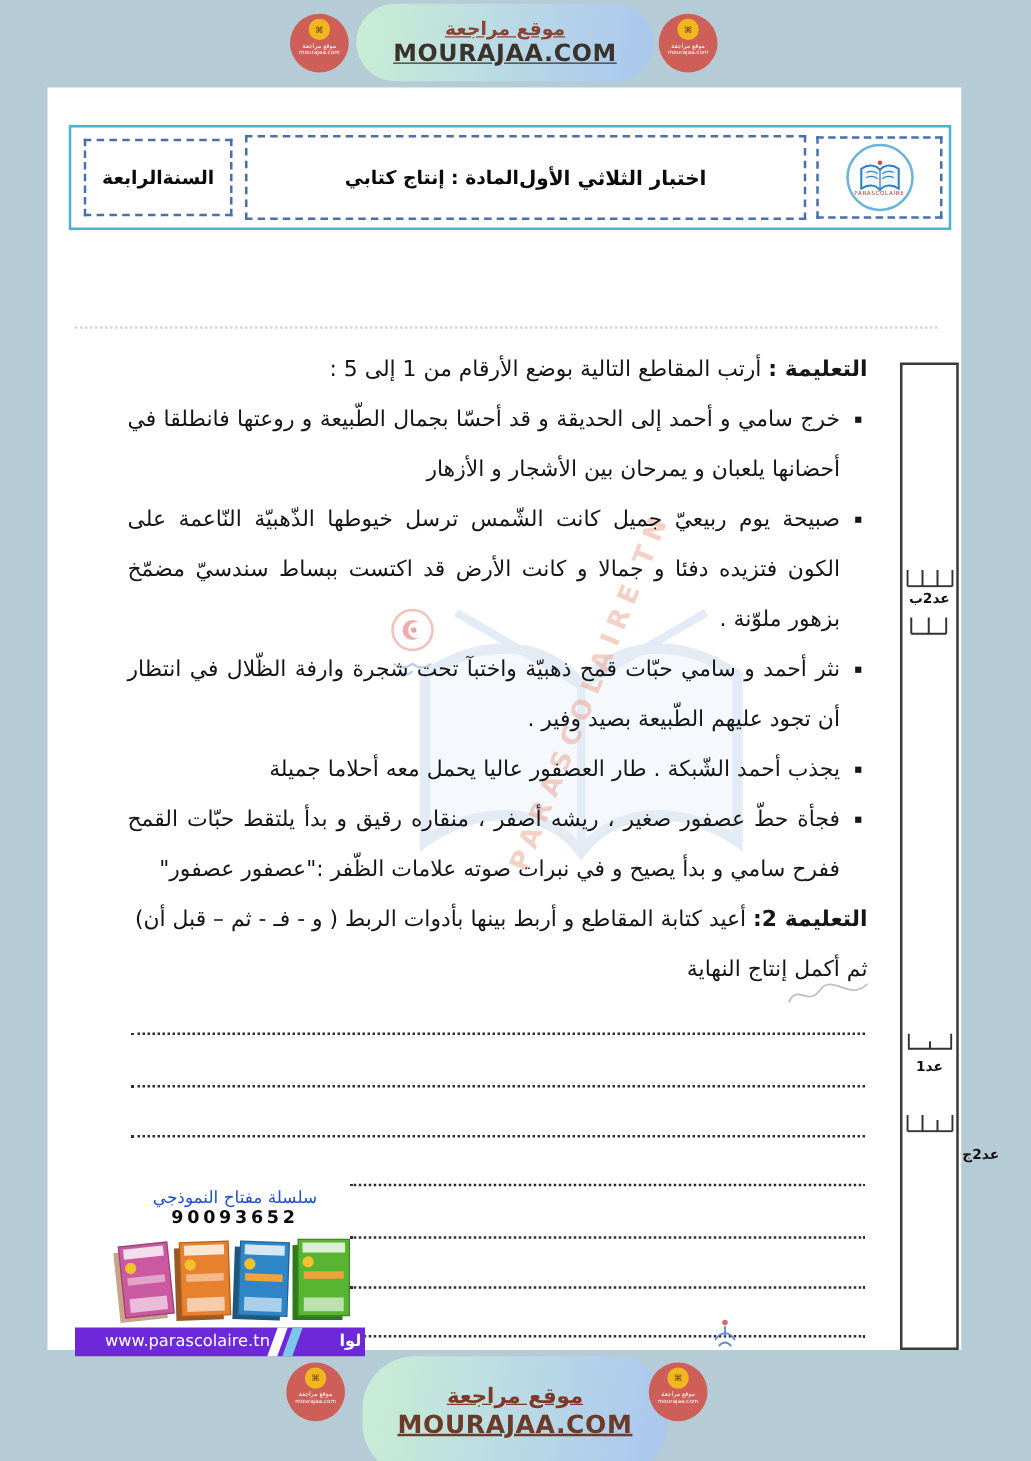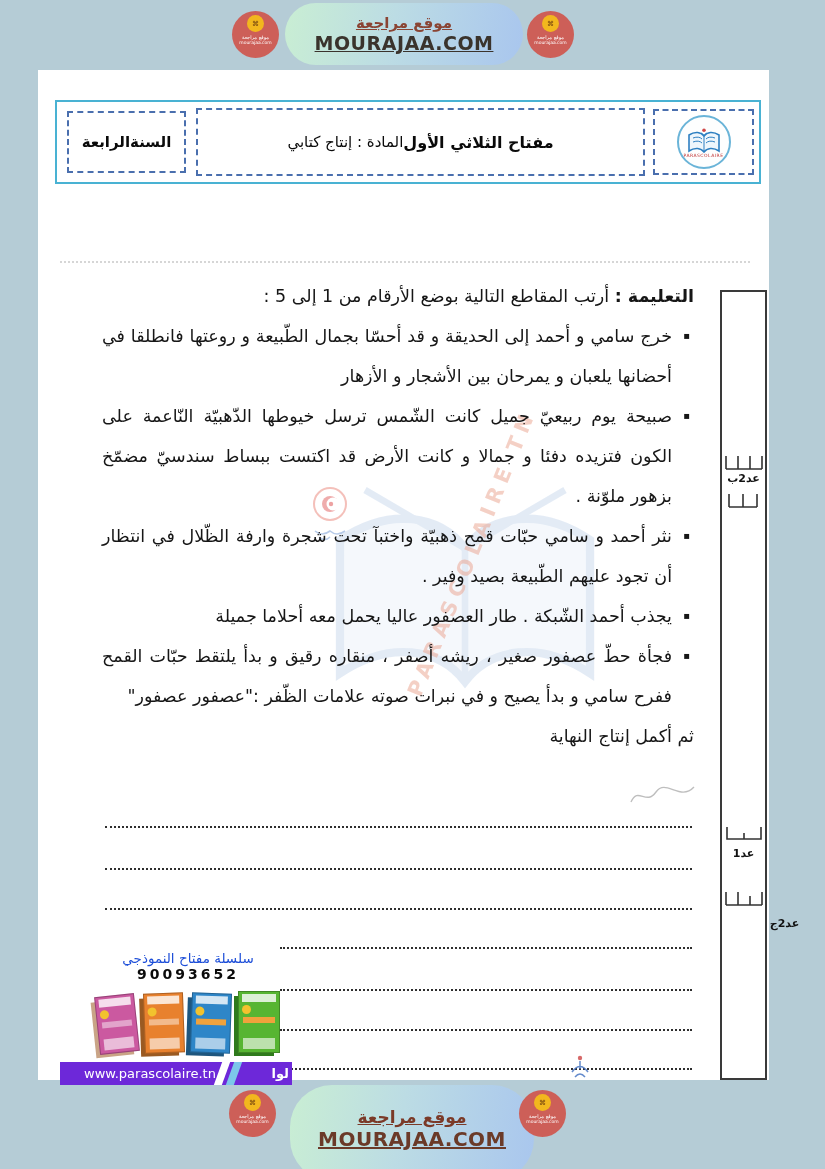--- a/index.html
+++ b/index.html
@@ -32,21 +32,21 @@
 
   
   .hdr-outer { position:absolute; left:55px; top:100px; width:706px; height:84px;
                border:2px solid #49b2d3; background:#fff; z-index:3; }
   .hdr-box { position:absolute; border:2px dashed #4a6fae; background:#fff;
              display:flex; flex-direction:row; align-items:center; justify-content:center;
              direction:rtl; }
   .hdr-year  { left:10px;  top:9px; width:119px; height:62px; font-weight:bold; font-size:15px; line-height:26px; color:#0a0a0a; }
   .hdr-title { left:139px; top:6px; width:449px; height:68px; color:#0a0a0a; }
   .hdr-title .l1 { font-weight:bold; font-size:16px; }
-  .hdr-title .l2 { font-weight:normal; font-size:15px; margin-top:0; }
+  .hdr-title .l2 { font-weight:bold; font-size:15px; margin-top:0; }
   .hdr-logo  { left:596px; top:7px; width:101px; height:66px; }
   .logo-circle { width:54px; height:54px; border-radius:50%; border:2px solid #6ab4d8;
                  background:#fdfefe; display:flex; flex-direction:column; align-items:center;
                  justify-content:center; }
   .logo-cap { font-size:4.5px; color:#c03434; letter-spacing:.5px; margin-top:-2px; }
 
   
   .scanline { position:absolute; left:60px; top:261px; width:690px;
               border-top:2px dotted #c9c9c9; opacity:.75; z-index:1; }
 
@@ -124,21 +124,21 @@
     <span class="t1">موقع مراجعة</span>
     <span class="t2">mourajaa.com</span>
   </div>
 
   <div class="hdr-outer">
     <div class="hdr-box hdr-year">
       <span>السنة</span>
       <span>الرابعة</span>
     </div>
     <div class="hdr-box hdr-title">
-      <span class="l1">مفتاح الثلاثي الأول</span>
+      <span class="l1">اختبار الثلاثي الأول</span>
       <span class="l2">المادة  : إنتاج كتابي</span>
     </div>
     <div class="hdr-box hdr-logo">
       <div class="logo-circle">
         <svg width="36" height="28" viewBox="0 0 36 28">
           <circle cx="18" cy="3.2" r="1.8" fill="#d04848"></circle>
           <path d="M15 6 L18 9 L21 6" stroke="#2d7fc1" stroke-width="1.2" fill="none"></path>
           <path d="M3 8 C9 4 15 5 18 9 C21 5 27 4 33 8 V24 C27 20 21 21 18 25 C15 21 9 20 3 24 Z" fill="#eef6fc" stroke="#2d7fc1" stroke-width="1.6"></path>
           <path d="M18 9 V25 M7 11 C11 9.5 14 10 16 12 M7 15 C11 13.5 14 14 16 16 M29 11 C25 9.5 22 10 20 12 M29 15 C25 13.5 22 14 20 16" stroke="#2d7fc1" stroke-width="1" fill="none"></path>
         </svg>
@@ -166,20 +166,21 @@
 
   <div class="bodytxt">
     <p class="oneline"><b>التعليمة :</b><span> أرتب المقاطع التالية بوضع الأرقام من 1 إلى 5 :</span></p>
 
     <p class="bullet"><span class="bm">▪</span><span>خرج سامي و أحمد إلى الحديقة و قد أحسّا بجمال الطّبيعة و روعتها فانطلقا في أحضانها يلعبان و يمرحان بين الأشجار و الأزهار</span></p>
     <p class="bullet"><span class="bm">▪</span><span>صبيحة يوم ربيعيّ جميل كانت الشّمس ترسل خيوطها الذّهبيّة النّاعمة على الكون فتزيده دفئا و جمالا و كانت الأرض قد اكتست ببساط سندسيّ مضمّخ بزهور ملوّنة .</span></p>
     <p class="bullet"><span class="bm">▪</span><span>نثر أحمد و سامي حبّات قمح ذهبيّة واختبآ تحت شجرة وارفة الظّلال في انتظار أن تجود عليهم الطّبيعة بصيد وفير .</span></p>
     <p class="bullet"><span class="bm">▪</span><span>يجذب أحمد الشّبكة . طار العصفور عاليا يحمل معه أحلاما جميلة</span></p>
     <p class="bullet"><span class="bm">▪</span><span>فجأة حطّ عصفور صغير ، ريشه أصفر ، منقاره رقيق و بدأ يلتقط حبّات القمح ففرح سامي و بدأ يصيح و في نبرات صوته علامات الظّفر :"عصفور عصفور"</span></p>
 
+    <p class="oneline"><b>التعليمة 2:</b><span> أعيد كتابة المقاطع و أربط بينها بأدوات الربط ( و - فـ - ثم – قبل أن)</span></p>
     <p class="oneline">ثم أكمل إنتاج النهاية</p>
   </div>
 
   <svg class="scribble" width="70" height="26" viewBox="0 0 70 26">
     <path d="M3 20 C10 4 18 24 28 10 S52 20 66 5" stroke="#8a8a8a" stroke-width="1.4" fill="none"></path>
   </svg>
 
   <div class="dot full" style="top:826px;"></div>
   <div class="dot full" style="top:868px;"></div>
   <div class="dot full" style="top:908px;"></div>

